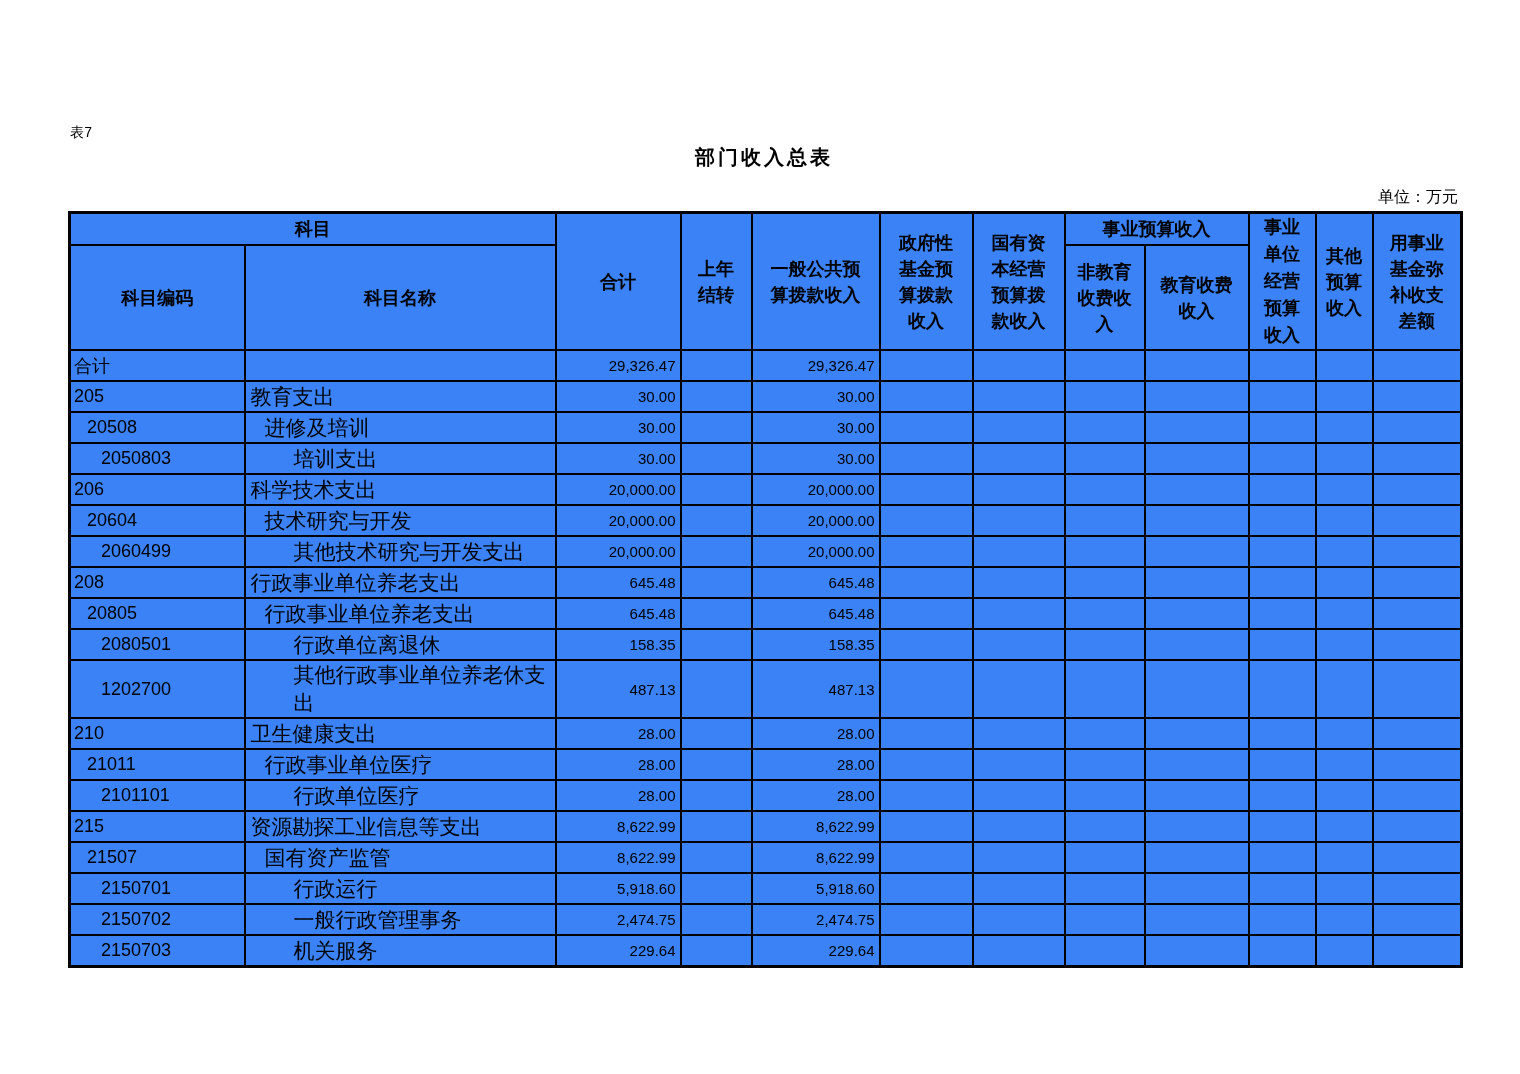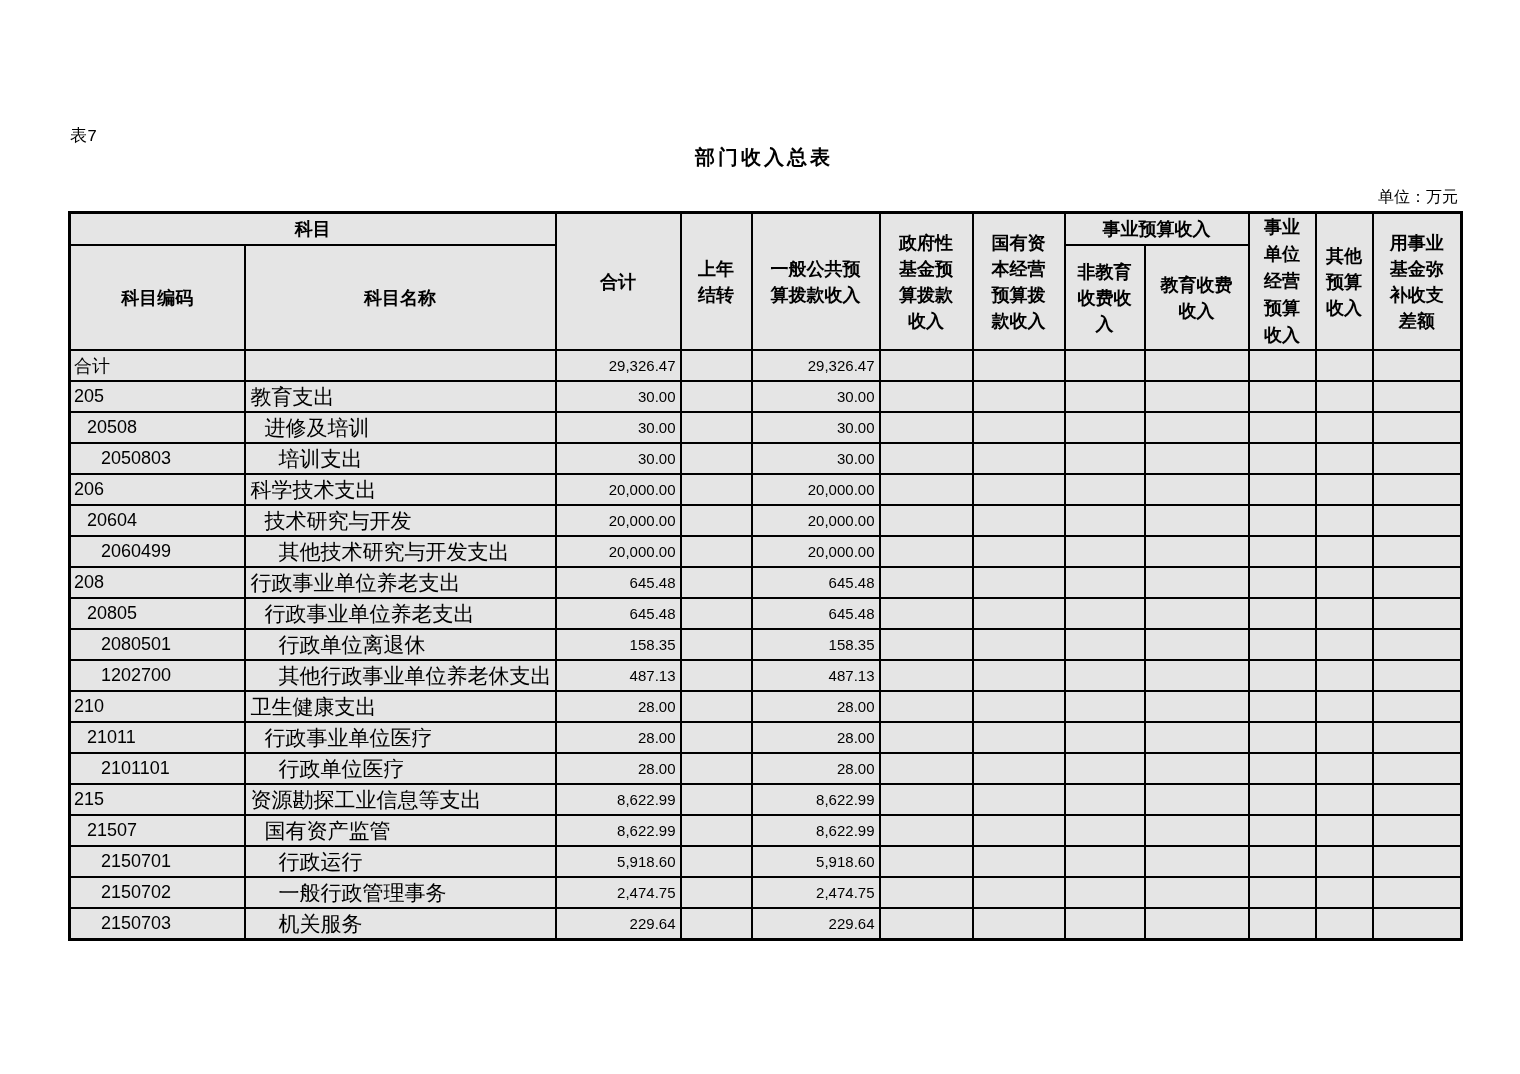--- a/index.html
+++ b/index.html
@@ -1,36 +1,36 @@
 <!DOCTYPE html>
 <html><head>
 <meta charset="utf-8">
 <style>
   html,body{margin:0;padding:0;}
   body{
     width:1520px;height:1074px;background:#ffffff;color:#000;
     font-family:"Liberation Sans",sans-serif;position:relative;overflow:hidden;
   }
   .table-label{
-    position:absolute;left:70px;top:124px;font-size:17px;
+    position:absolute;left:70px;top:124px;font-size:14px;
     font-family:Liberation Mono, monospace;
   }
   .doc-title{
     position:absolute;left:68px;top:144px;width:1392px;margin:0;
     text-align:center;font-size:20px;font-weight:bold;letter-spacing:3px;
     font-family:"Liberation Serif",serif;
   }
   .unit-label{
     position:absolute;left:68px;top:187px;width:1390px;text-align:right;
     font-size:16px;font-family:"Liberation Serif",serif;
   }
   table.main{
     position:absolute;left:68px;top:211px;width:1392px;
     border-collapse:collapse;table-layout:fixed;border:3px solid #000;
-    background:#e5e5e5;
+    background:#3b82f6;
   }
   th,td{border:2px solid #000;overflow:hidden;padding:0;}
   thead th{
     font-family:"Liberation Serif",serif;font-weight:bold;font-size:18px;
     text-align:center;vertical-align:middle;line-height:26px;
     white-space:pre-line;
   }
   tr.hrow1{height:30px;}
   tr.hrow2{height:96px;}
   th.clip-bottom{vertical-align:top;line-height:27px;}
@@ -45,21 +45,21 @@
   }
   td.num{
     text-align:right;padding-right:4px;font-size:15px;
     font-family:"Liberation Sans",sans-serif;
   }
   td.code.ind0{padding-left:3px;}
   td.code.ind1{padding-left:16px;}
   td.code.ind2{padding-left:30px;}
   td.name.ind0{padding-left:5px;}
   td.name.ind1{padding-left:19px;}
-  td.name.ind2{padding-left:33px;}
+  td.name.ind2{padding-left:48px;}
 </style>
 </head>
 <body>
 
 <div class="table-label">表7</div>
 <h1 class="doc-title">部门收入总表</h1>
 <div class="unit-label">单位：万元</div>
 
 <table class="main">
   <colgroup>

